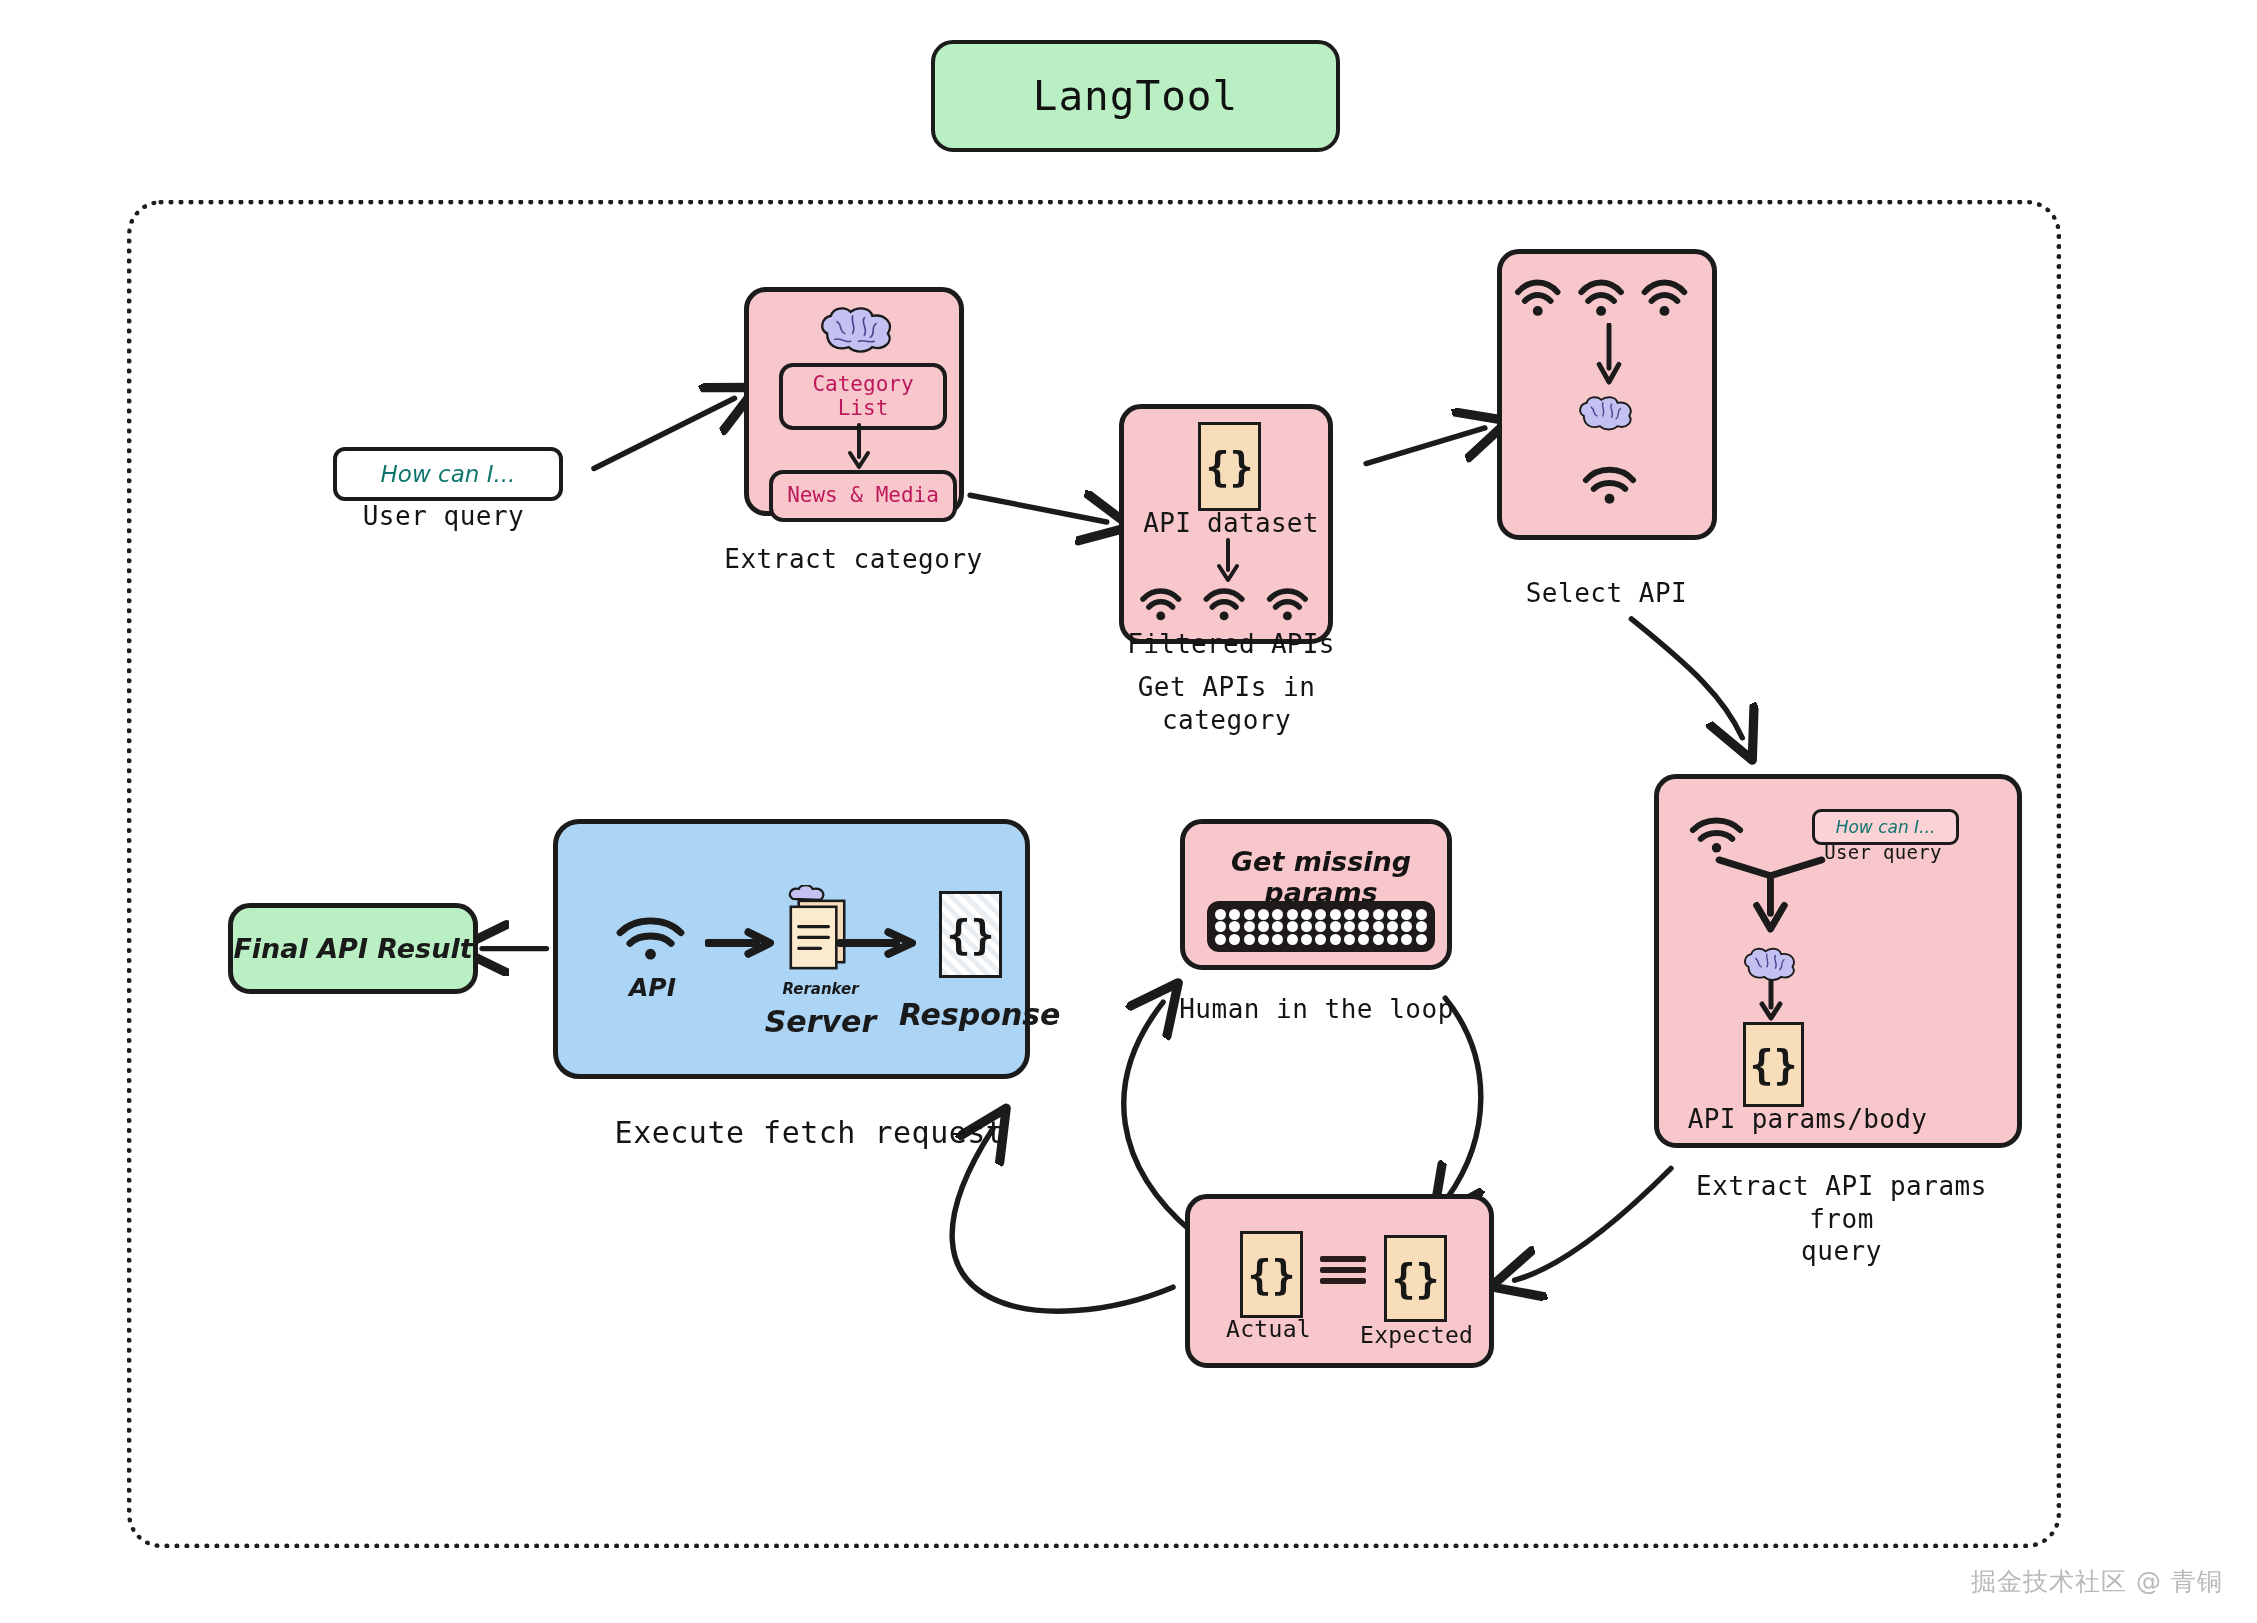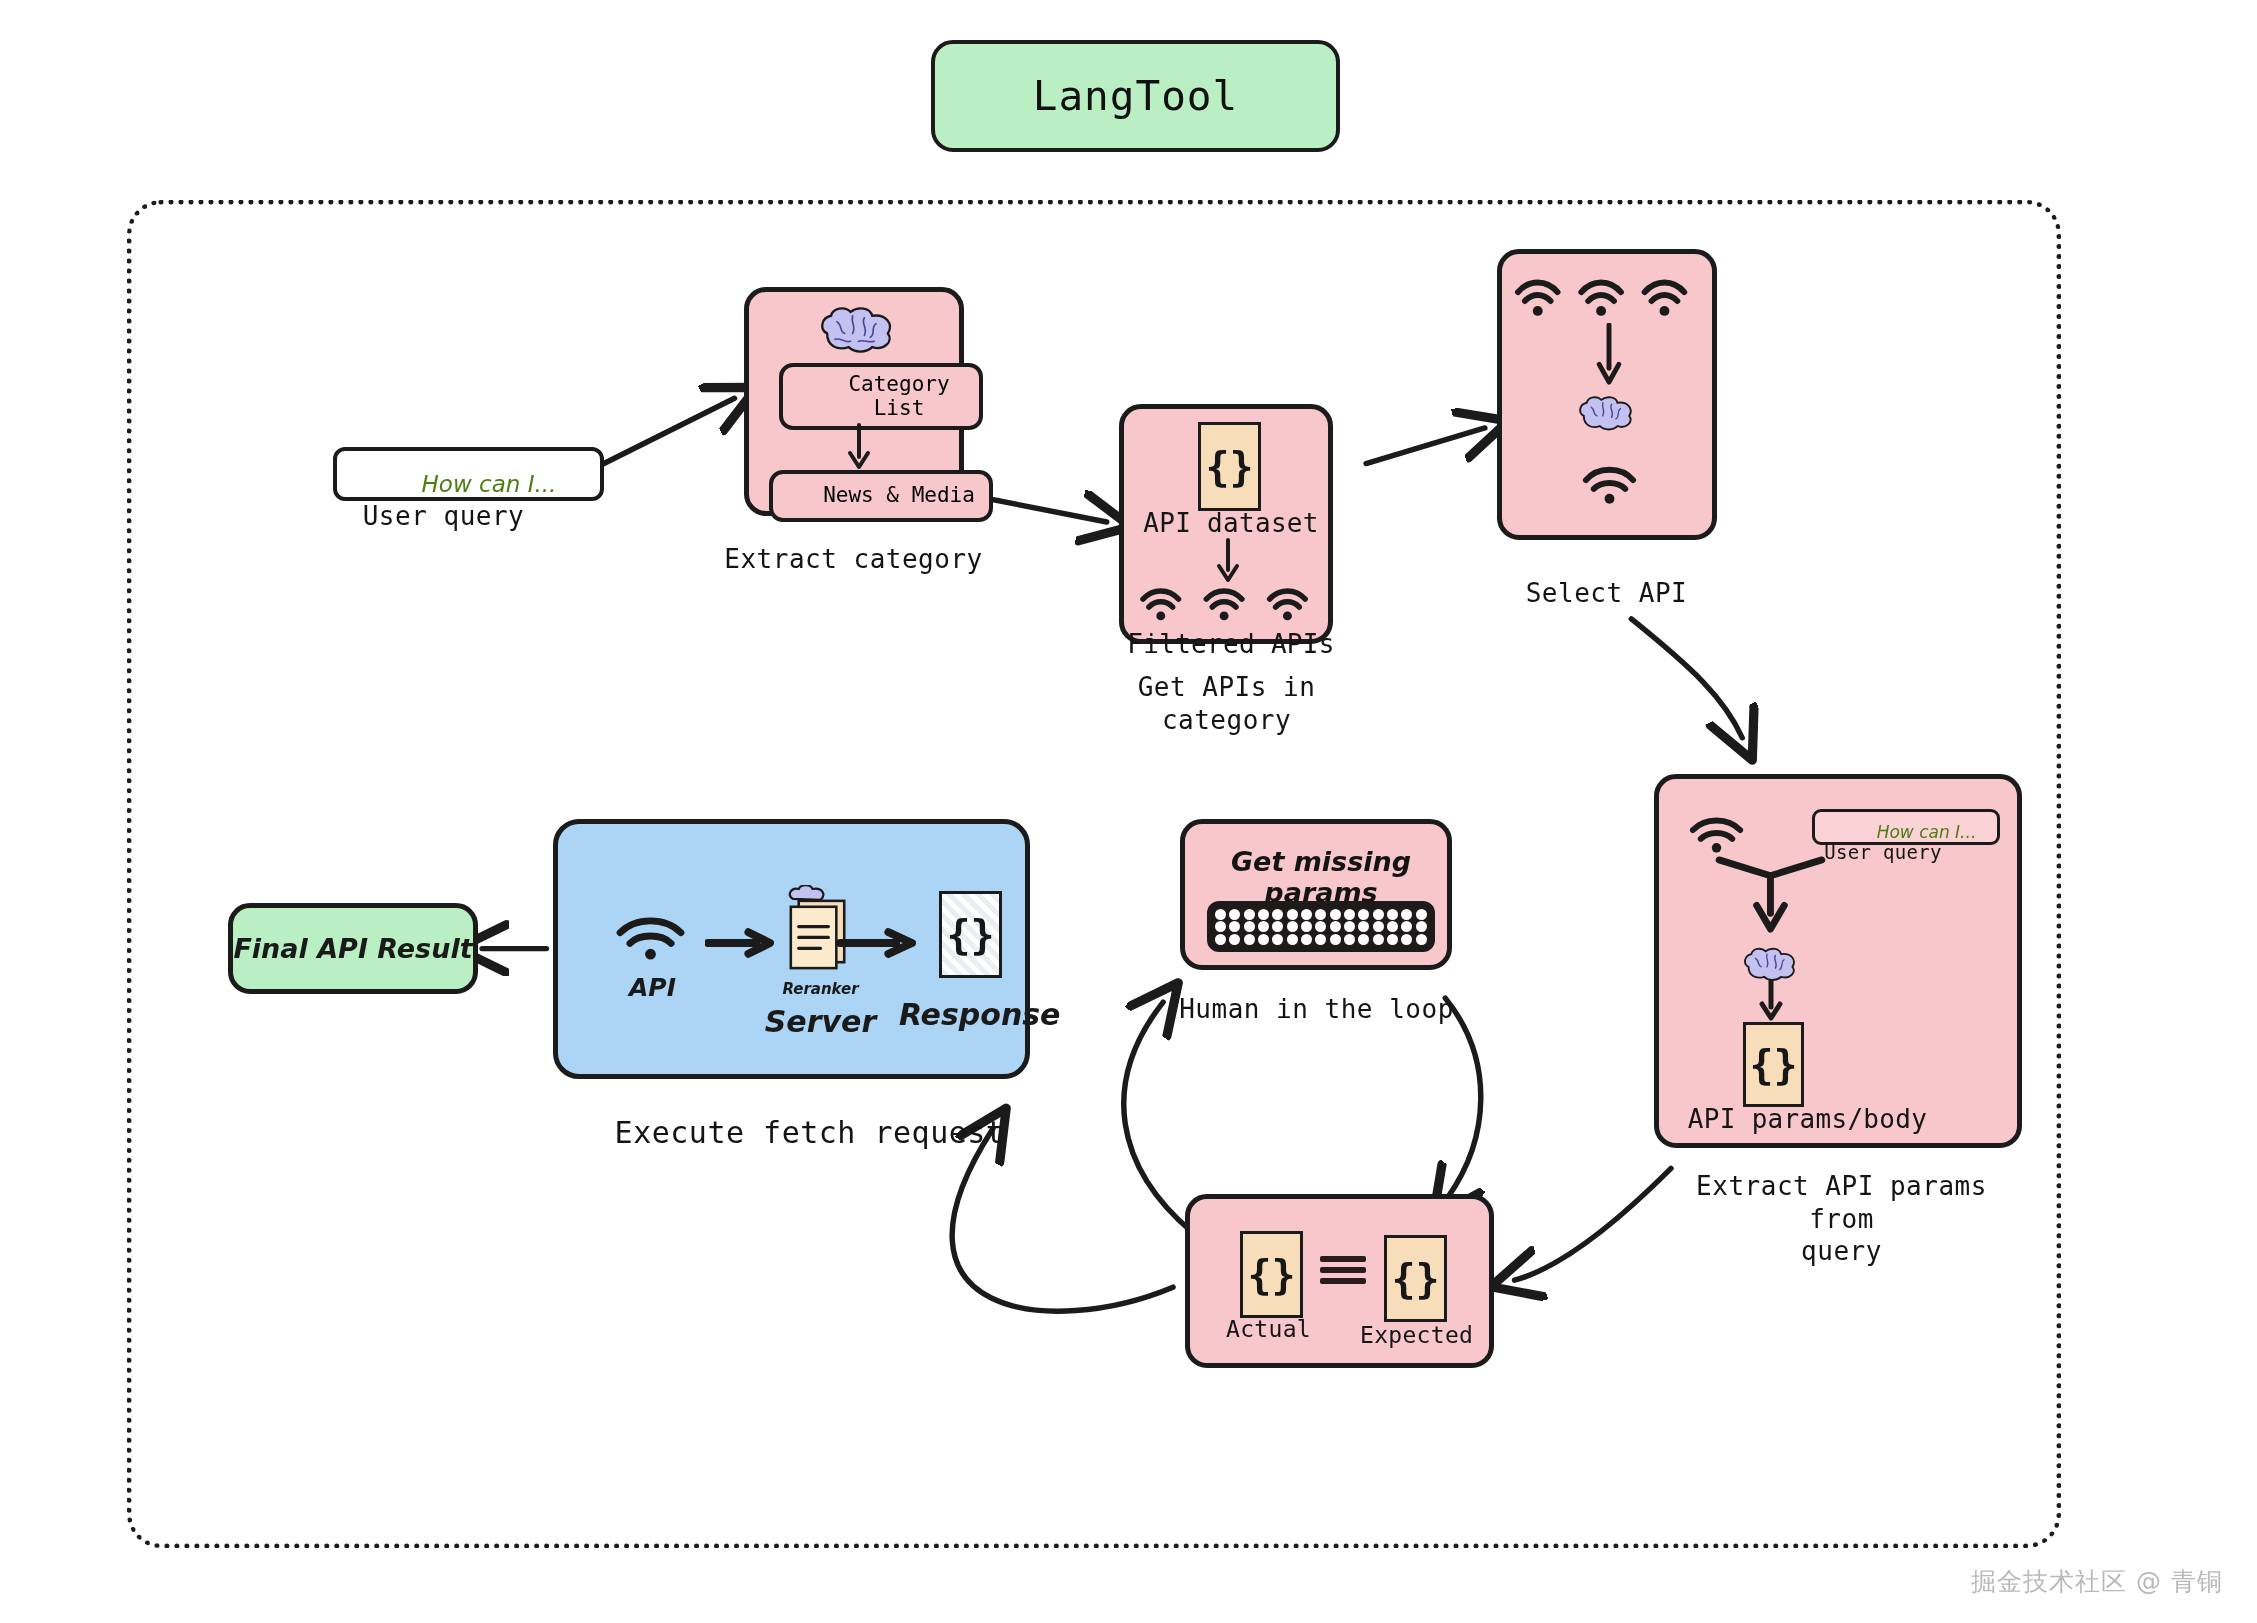--- a/index.html
+++ b/index.html
@@ -36,42 +36,42 @@
   .caption{
     position:absolute;text-align:center;font-size:26px;color:#141414;
     letter-spacing:0.5px;line-height:1.25;
   }
   .hand{font-family:"DejaVu Sans","Liberation Sans",sans-serif;font-style:italic;font-weight:600;}
 
   
   .chipbox{
     position:absolute;border:4px solid #1b1b1b;border-radius:14px;
     background:#f7c7cb;display:flex;align-items:center;justify-content:center;
-    text-align:center;font-size:21px;line-height:1.12;color:#000000;padding-left:36px;
+    text-align:center;font-size:21px;line-height:1.12;color:#be185d;
   }
 
   
   .jsoncard{
     position:absolute;border:3px solid #1b1b1b;background:#f7ddb9;
     display:flex;align-items:center;justify-content:center;
     font-size:40px;font-weight:700;color:#171717;
   }
   .jsoncard.hatched{
     background:
       repeating-linear-gradient(45deg,#e9eef3 0 5px,#ffffff 5px 10px);
   }
 
   .minilabel{position:absolute;font-size:26px;text-align:center;color:#151515;letter-spacing:0.3px;}
 
   
   .querypill{
     position:absolute;border:4px solid #1b1b1b;border-radius:12px;background:#fff;
-    display:flex;align-items:flex-end;justify-content:center;
+    display:flex;align-items:center;justify-content:center;
     font-family:"DejaVu Sans","Liberation Sans",sans-serif;font-style:italic;
-    font-size:23px;color:#4d7c0f;padding-left:41px;
+    font-size:23px;color:#0f766e;
   }
   .querypill.inner{background:#fbd2d6;font-size:17px;border-width:3px;border-radius:9px;}
 
   
   #wires{position:absolute;left:0;top:0;width:2257px;height:1624px;pointer-events:none;}
 
   
   .keyboard{
     position:absolute;background:#1d1a19;border-radius:12px;
     display:flex;flex-direction:column;justify-content:space-evenly;

